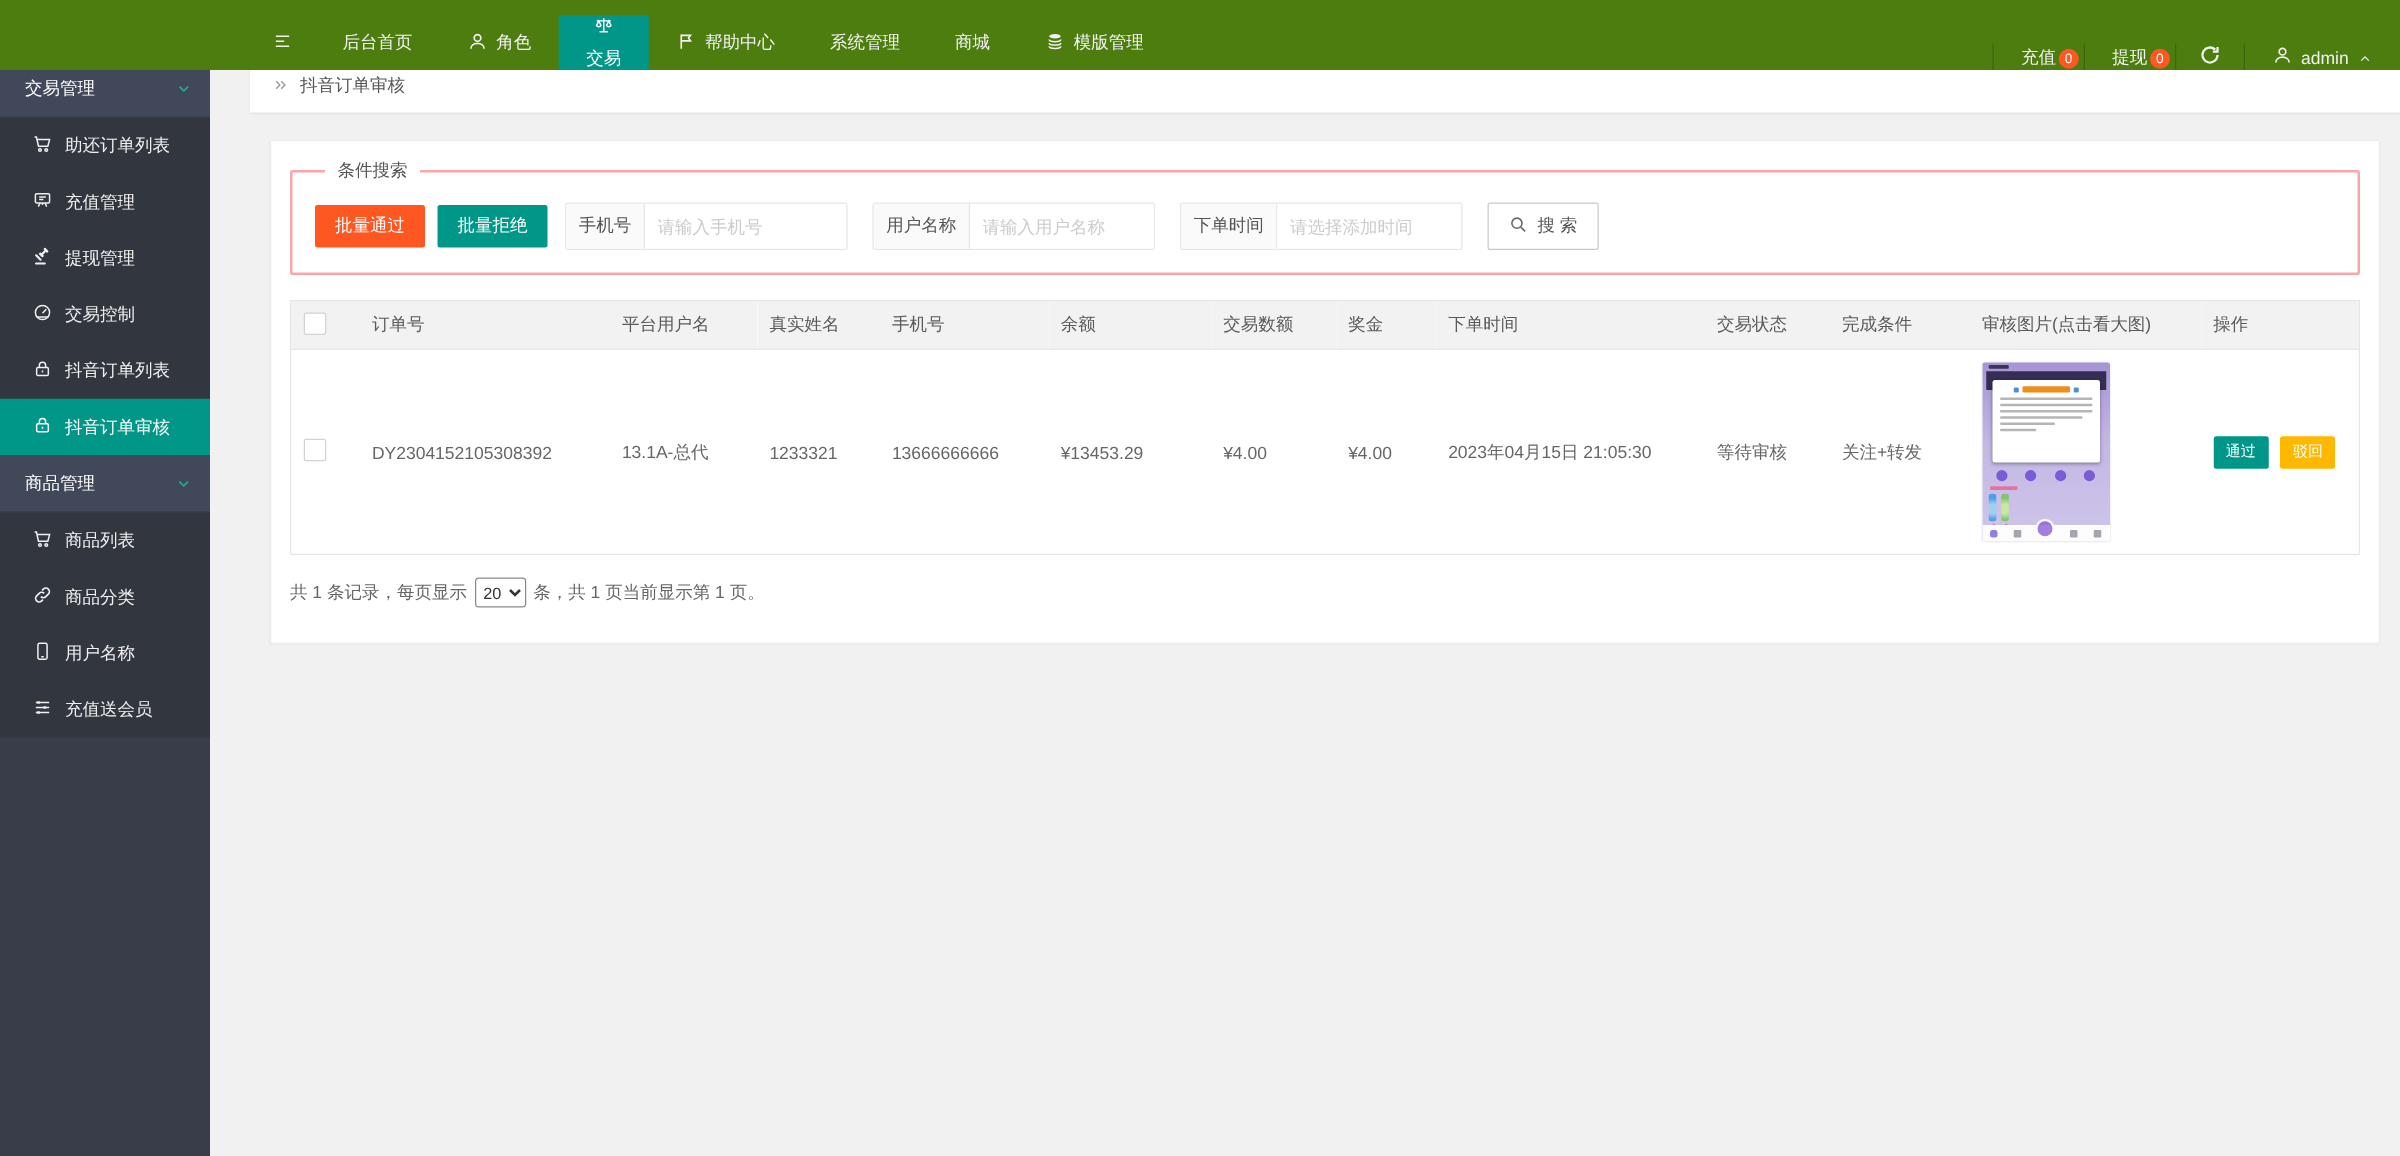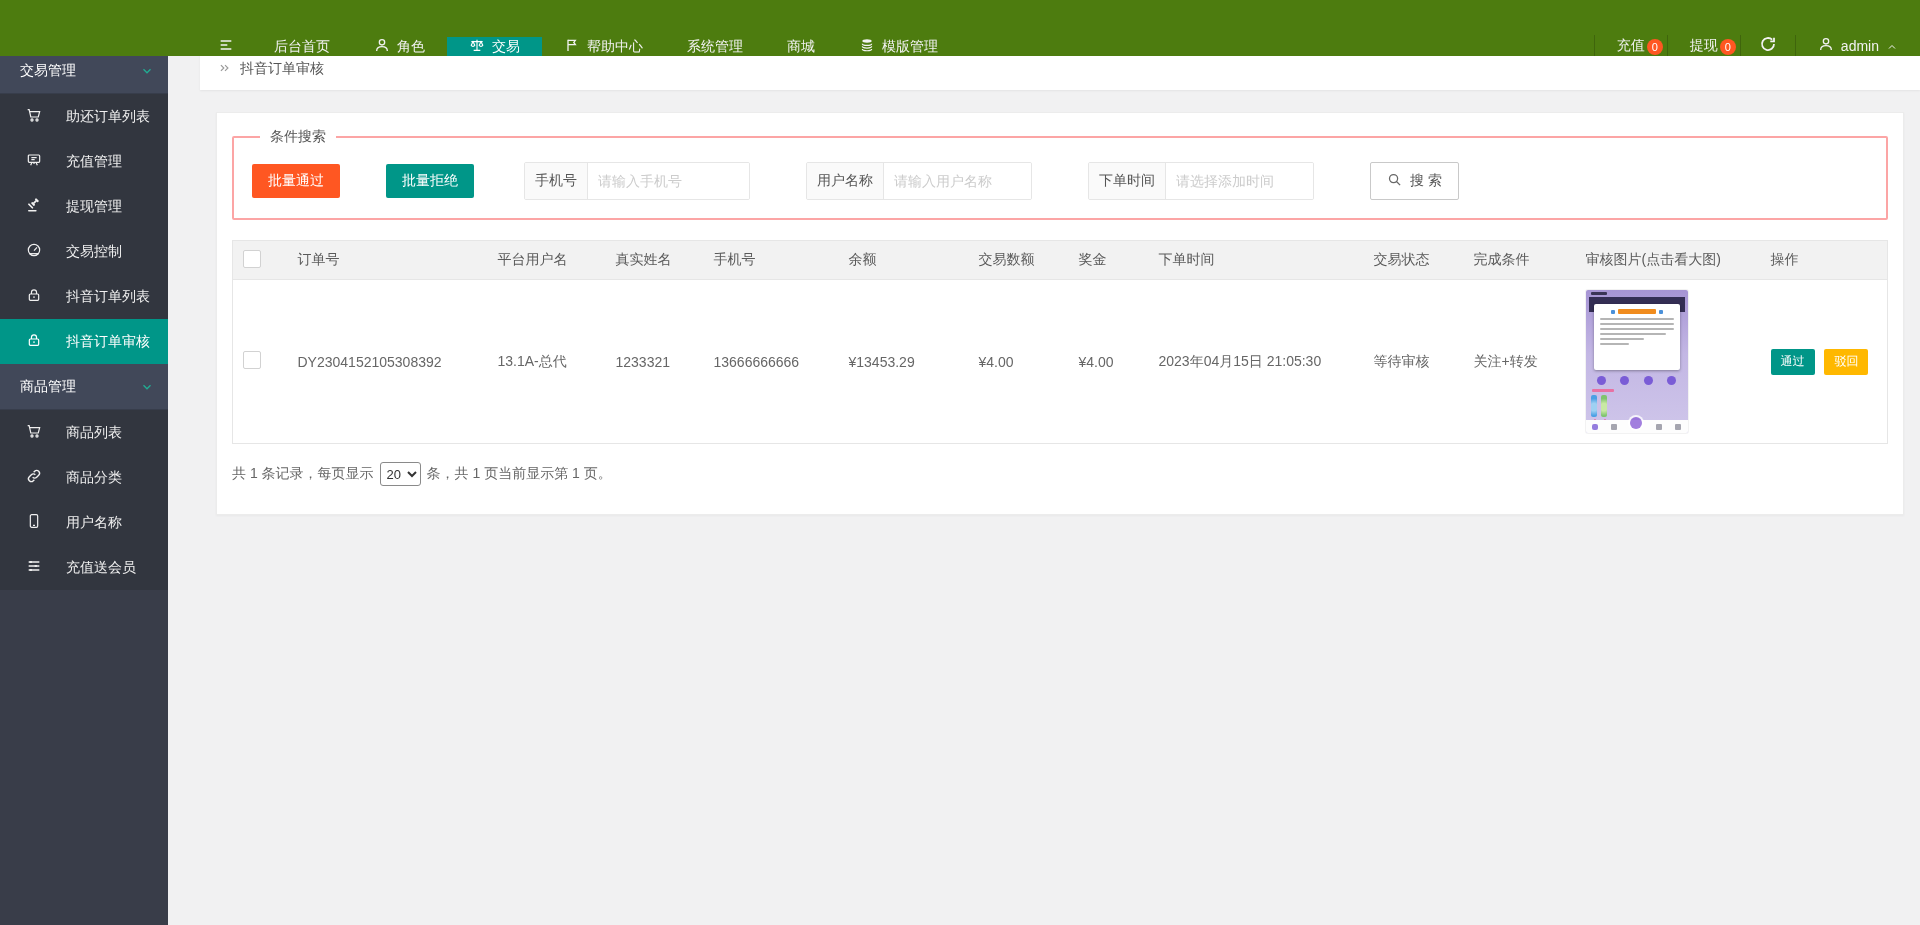--- a/index.html
+++ b/index.html
@@ -5,46 +5,46 @@
   * { box-sizing: border-box; margin: 0; padding: 0; }
   html,body { width:1920px; height:925px; overflow:hidden; font-family:"Liberation Sans", sans-serif; background:#f1f1f2; }
 
   
   .navbar { position:absolute; top:0; left:0; right:0; height:56px; background:#4d7c0f; display:flex; align-items:flex-end; color:#fff; z-index:20; }
   .nav-spacer { width:200px; }
   .nav-left { display:flex; align-items:stretch; }
   .nav-item { display:flex; align-items:center; gap:7px; padding:0 22px; font-size:14px; color:#f2f2f2; cursor:pointer; position:relative; white-space:nowrap; }
   .nav-item svg { width:16px; height:16px; }
   .nav-item.icon-only { padding:0 18px; }
-  .nav-item.active { background:#009688; color:#fff; }
+  .nav-item.active { background:#009688; color:#fff;flex-direction:column; }
   .nav-right { margin-left:auto; display:flex; align-items:stretch; }
   .nav-right .nav-item { border-left:1px solid rgba(0,0,0,.18); }
   .badge { position:absolute; top:4px; right:4px; background:#FF5722; color:#fff; font-size:11px; height:16px; line-height:16px; min-width:16px; padding:0 4px; border-radius:9px; text-align:center; }
   .nav-item .chev { width:12px; height:12px; }
 
   
   .sidebar { position:absolute; top:48px; left:0; bottom:0; width:168px; background:#393D49; overflow:hidden; }
   .side-group-title { height:46px; display:flex; align-items:center; padding:0 20px; background:#414859; color:#fff; font-size:14px; cursor:pointer; position:relative; border-bottom:1px solid rgba(0,0,0,.15); }
   .side-group-title .gchev { position:absolute; right:14px; width:14px; height:14px; color:#22ad93; }
   .side-items { background:#32363f; }
-  .side-item { height:45px; display:flex; align-items:center; gap:24px; padding:0 14px 0 26px; color:#f0f0f0; font-size:14px; cursor:pointer; }
+  .side-item { height:45px; display:flex; align-items:center; gap:10px; padding:0 14px 0 26px; color:#f0f0f0; font-size:14px; cursor:pointer; }
   .side-item svg { width:16px; height:16px; flex:0 0 16px; }
   .side-item.active { background:#009688; color:#fff; }
 
   
   .main { position:absolute; top:48px; left:200px; right:0; bottom:0; background:#f1f1f2; }
   .breadcrumb { height:42px; background:#fff; display:flex; align-items:center; gap:8px; padding:0 18px; font-size:14px; color:#555; box-shadow:0 1px 2px rgba(0,0,0,.06); }
   .breadcrumb svg { width:14px; height:14px; color:#9a9a9a; }
   .content { padding:22px 16px; }
   .card { background:#fff; border:1px solid #ececec; box-shadow:0 1px 2px rgba(0,0,0,.04); padding:15px 15px 28px; }
 
   
   fieldset.search { border:2px solid #fca5a5; border-radius:2px; padding:12px 18px 18px; margin-bottom:15px; }
   fieldset.search legend { font-size:14px; color:#555; padding:0 10px; margin-left:8px; }
-  .search-row { display:flex; align-items:center; margin-top:4px;gap:36px; }
+  .search-row { display:flex; align-items:center; margin-top:4px; }
   .btn { border:none; border-radius:2px; color:#fff; font-size:14px; height:34px; padding:0 16px; cursor:pointer; white-space:nowrap; }
   .btn-orange { background:#FF5722; margin-right:10px; }
   .btn-teal { background:#009688; margin-right:14px; }
   .input-group { display:flex; align-items:stretch; height:38px; border:1px solid #e6e6e6; border-radius:2px; background:#fff; margin-right:20px; width:226px; overflow:hidden; }
   .ig-label { display:flex; align-items:center; background:#fafafa; border-right:1px solid #e6e6e6; padding:0 10px; font-size:14px; color:#555; white-space:nowrap; }
   .input-group input { border:none; outline:none; flex:1; min-width:0; padding:0 10px; font-size:14px; color:#666; }
   .input-group input::placeholder { color:#cccccc; }
   .btn-search { display:flex; align-items:center; gap:8px; height:38px; padding:0 16px; background:#fff; border:1px solid #c9c9c9; border-radius:2px; font-size:14px; color:#555; cursor:pointer; }
   .btn-search svg { width:15px; height:15px; color:#666; }
 

